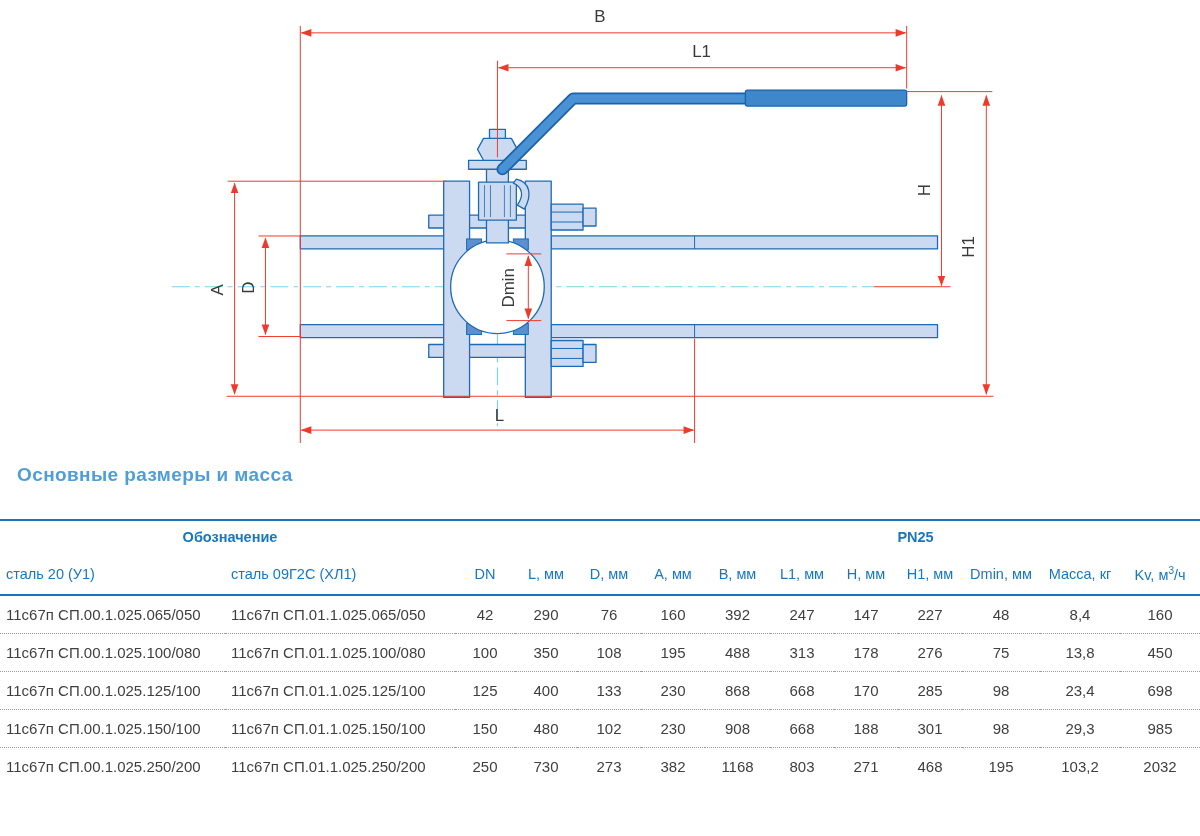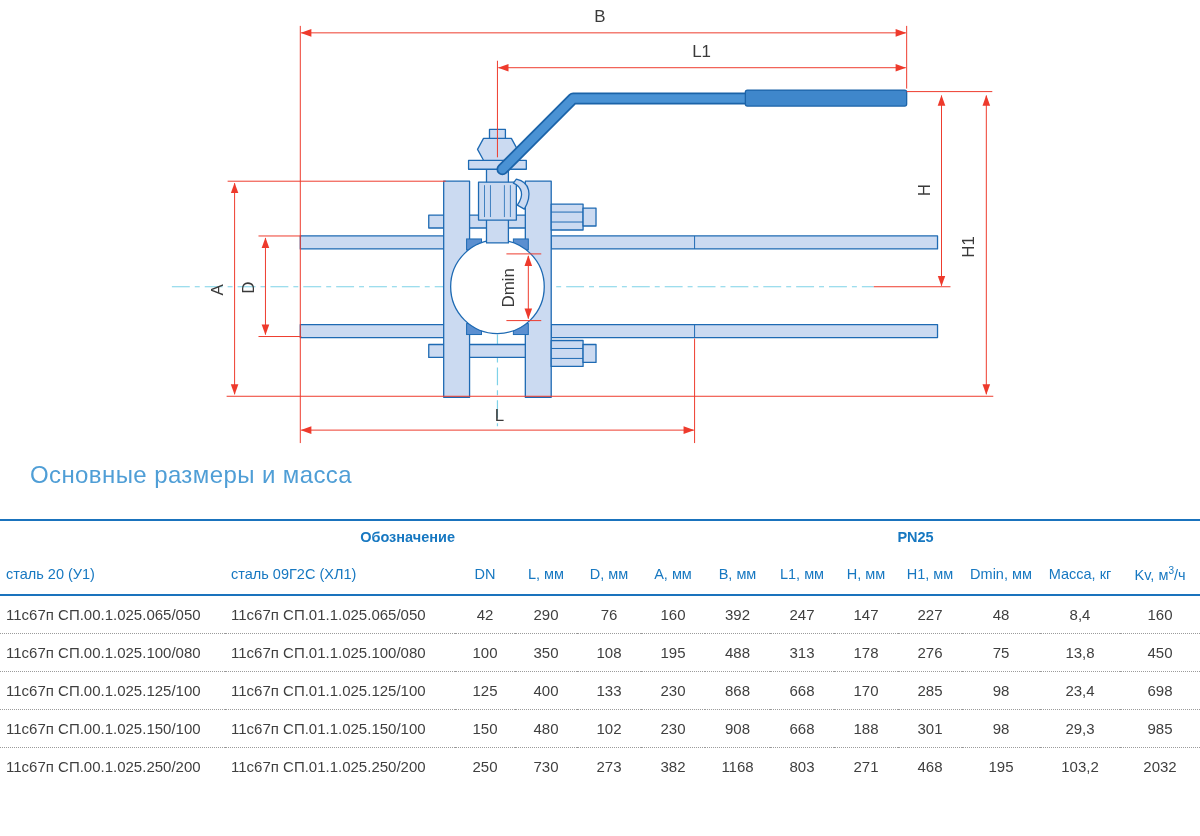--- a/index.html
+++ b/index.html
@@ -23,31 +23,31 @@
   .seal{fill:var(--seal-fill);stroke:var(--body-stroke);stroke-width:1}
   .white-fill{fill:#fff}
   .handle-outer{stroke:var(--handle-stroke);stroke-width:12;fill:none;stroke-linejoin:round;stroke-linecap:round}
   .handle-inner{stroke:var(--handle-fill);stroke-width:8.5;fill:none;stroke-linejoin:round;stroke-linecap:round}
   .grip{fill:var(--grip-fill);stroke:var(--handle-stroke);stroke-width:1.3}
   .dim{stroke:var(--dim-red);stroke-width:1;fill:none}
   .arrowhead{fill:var(--dim-red)}
   .dim-label{fill:var(--drawing-text);font-size:17px;text-anchor:middle}
 
   
-  .section-title{margin:4px 0 0 30px;color:var(--title-blue);font-size:24px;
-    font-weight:400;letter-spacing:.4px;line-height:26px}
+  .section-title{margin:4px 0 0 17px;color:var(--title-blue);font-size:19px;
+    font-weight:700;letter-spacing:.4px;line-height:26px}
 
   
   table.valve-table{width:1200px;table-layout:fixed;border-collapse:collapse;
     margin-top:31px;border-top:2px solid var(--rule-blue)}
   .valve-table th,.valve-table td{font-size:14.5px;text-align:center;vertical-align:middle;
     white-space:nowrap;overflow:hidden}
   .valve-table thead th{color:var(--table-blue);font-weight:400}
   tr.group-row th{height:33px;font-weight:700}
-  tr.group-row th.designation{ text-align:right;padding-left:5px}
+  tr.group-row th.designation{ text-align:center;padding-left:5px}
   tr.group-row th.pn{padding-left:176px}
   tr.col-row{border-bottom:2px solid var(--rule-blue)}
   tr.col-row th{height:42px}
   .c-left{text-align:left !important;padding-left:6px}
   tr.data-row td{height:38px;color:var(--text-dark);font-size:15px}
   tr.data-row + tr.data-row{border-top:1px dotted var(--dot-gray)}
   sup{font-size:10px}
 </style>
 </head>
 <body>

